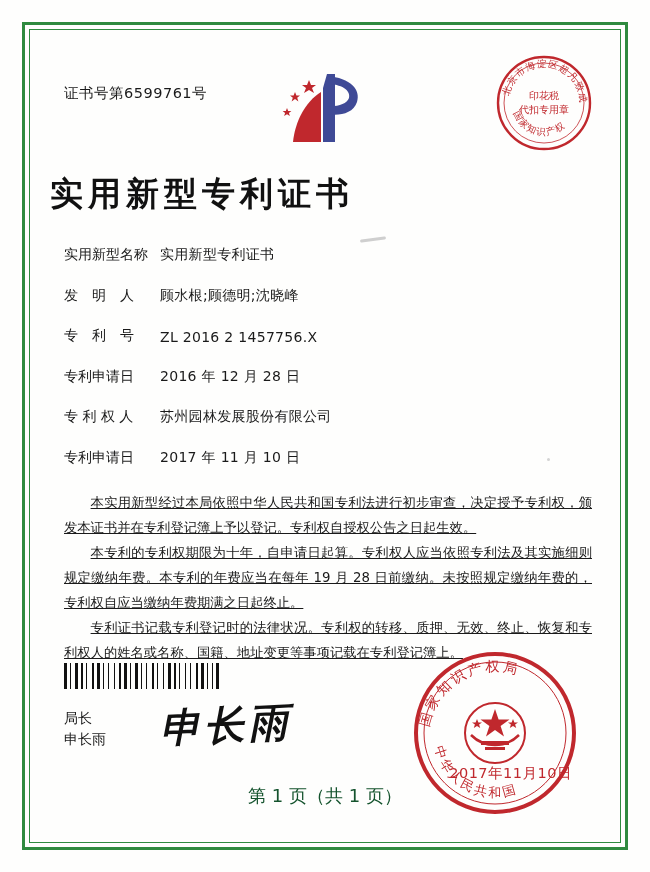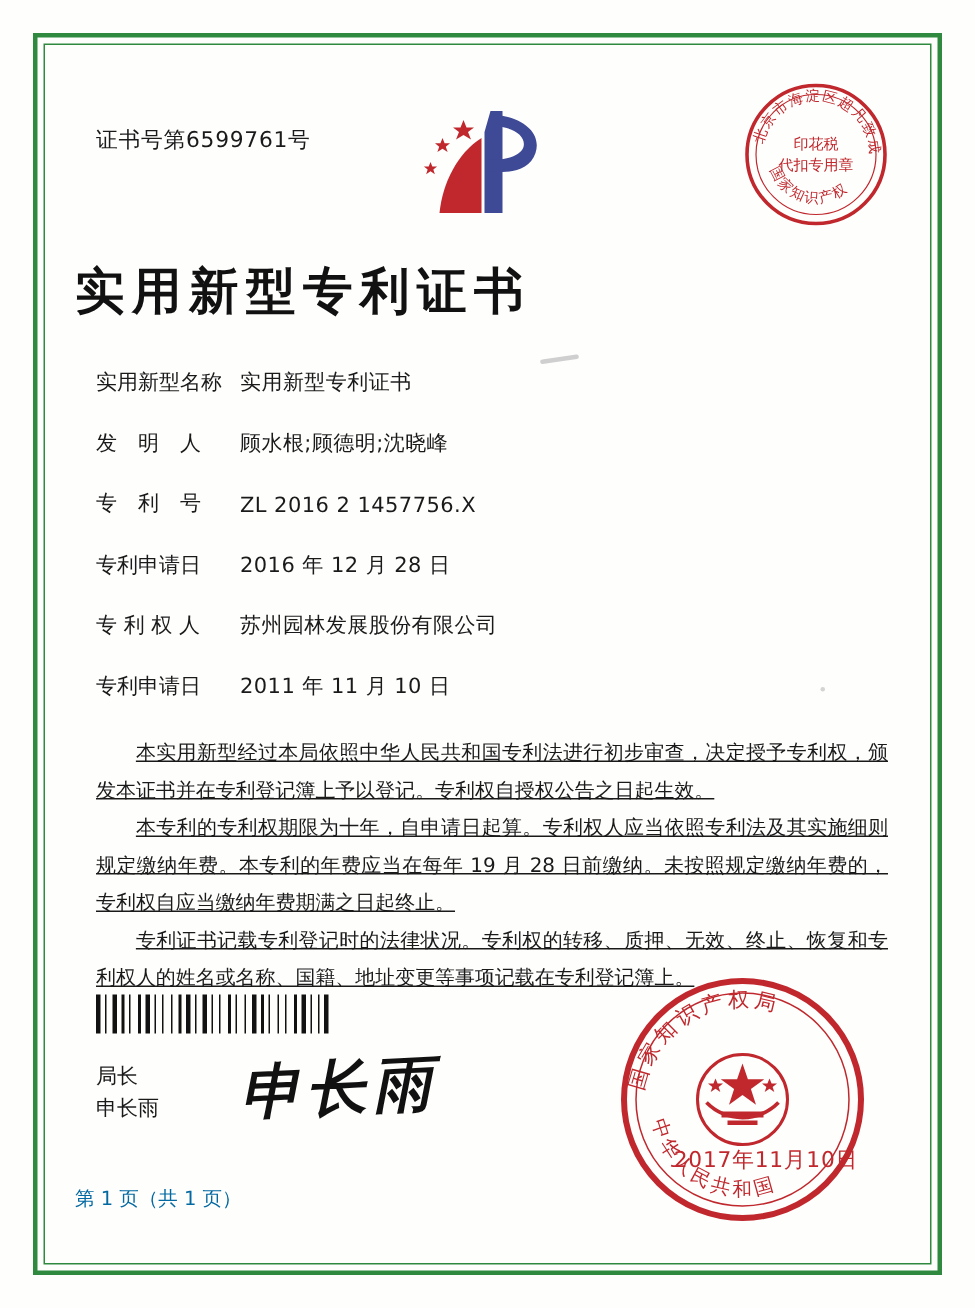--- a/index.html
+++ b/index.html
@@ -186,22 +186,23 @@
     color: #c0282d;
     letter-spacing: 0.5px;
   }
 
   
   .footer {
     position: absolute;
     bottom: 14px;
     left: 0;
     right: 0;
-    font-size: 13px;
-    color: #0369a1;
+    text-align: center;
+    font-size: 18px;
+    color: #14532d;
   }
 
   
   .smudge1 {
     position: absolute;
     left: 310px;
     top: 188px;
     width: 26px;
     height: 3px;
     background: #cfcfcf;
@@ -286,21 +287,21 @@
       <div class="field-row">
         <div class="field-label">专利申请日</div>
         <div class="field-value">2016 年 12 月 28 日</div>
       </div>
       <div class="field-row">
         <div class="field-label">专 利 权 人</div>
         <div class="field-value">苏州园林发展股份有限公司</div>
       </div>
       <div class="field-row">
         <div class="field-label">专利申请日</div>
-        <div class="field-value">2011 年 11 月 10 日</div>
+        <div class="field-value">2017 年 11 月 10 日</div>
       </div>
     </div>
 
     <div class="paras">
       <p class="para">本实用新型经过本局依照中华人民共和国专利法进行初步审查，决定授予专利权，颁发本证书并在专利登记簿上予以登记。专利权自授权公告之日起生效。</p>
       <p class="para">本专利的专利权期限为十年，自申请日起算。专利权人应当依照专利法及其实施细则规定缴纳年费。本专利的年费应当在每年 19 月 28 日前缴纳。未按照规定缴纳年费的，专利权自应当缴纳年费期满之日起终止。</p>
       <p class="para">专利证书记载专利登记时的法律状况。专利权的转移、质押、无效、终止、恢复和专利权人的姓名或名称、国籍、地址变更等事项记载在专利登记簿上。</p>
     </div>
 
     <div class="barcode" id="barcode"><span style="width:3px"></span><span style="width:1px;background:transparent"></span><span style="width:1px"></span><span style="width:2px;background:transparent"></span><span style="width:3px"></span><span style="width:1px;background:transparent"></span><span style="width:2px"></span><span style="width:1px;background:transparent"></span><span style="width:1px"></span><span style="width:3px;background:transparent"></span><span style="width:2px"></span><span style="width:1px;background:transparent"></span><span style="width:3px"></span><span style="width:1px;background:transparent"></span><span style="width:1px"></span><span style="width:2px;background:transparent"></span><span style="width:1px"></span><span style="width:3px;background:transparent"></span><span style="width:1px"></span><span style="width:2px;background:transparent"></span><span style="width:2px"></span><span style="width:1px;background:transparent"></span><span style="width:3px"></span><span style="width:1px;background:transparent"></span><span style="width:1px"></span><span style="width:2px;background:transparent"></span><span style="width:3px"></span><span style="width:1px;background:transparent"></span><span style="width:1px"></span><span style="width:2px;background:transparent"></span><span style="width:1px"></span><span style="width:3px;background:transparent"></span><span style="width:2px"></span><span style="width:1px;background:transparent"></span><span style="width:1px"></span><span style="width:3px;background:transparent"></span><span style="width:1px"></span><span style="width:2px;background:transparent"></span><span style="width:3px"></span><span style="width:1px;background:transparent"></span><span style="width:2px"></span><span style="width:1px;background:transparent"></span><span style="width:1px"></span><span style="width:3px;background:transparent"></span><span style="width:1px"></span><span style="width:2px;background:transparent"></span><span style="width:1px"></span><span style="width:3px;background:transparent"></span><span style="width:2px"></span><span style="width:1px;background:transparent"></span><span style="width:3px"></span><span style="width:1px;background:transparent"></span><span style="width:1px"></span><span style="width:2px;background:transparent"></span><span style="width:1px"></span><span style="width:1px;background:transparent"></span><span style="width:3px"></span><span style="width:2px;background:transparent"></span></div>

